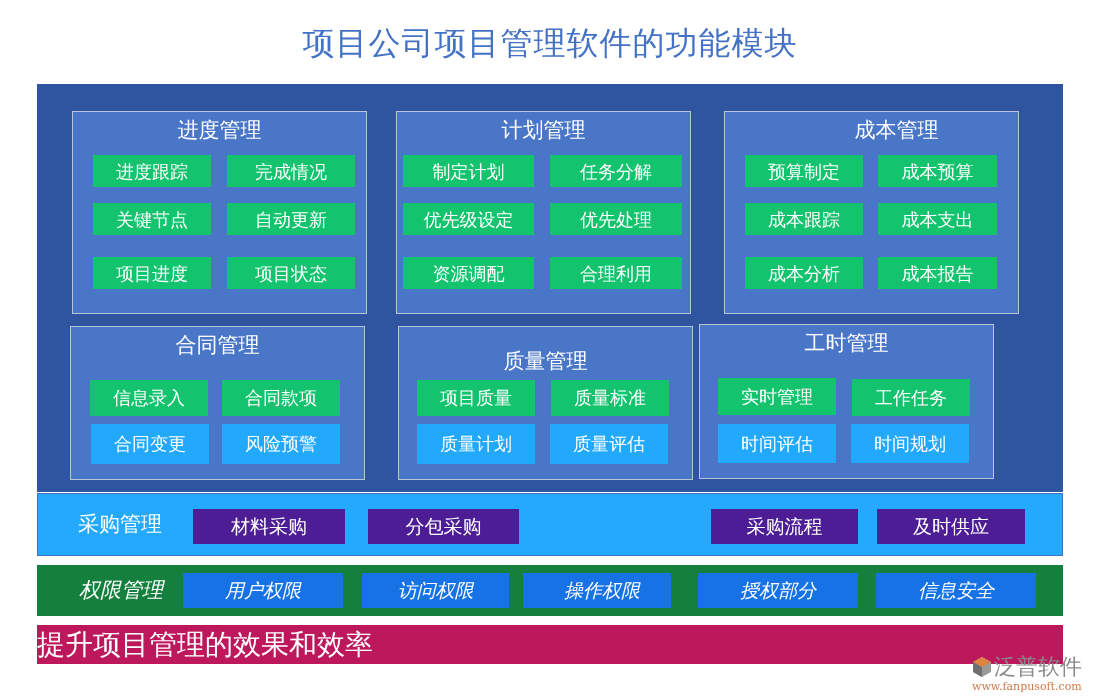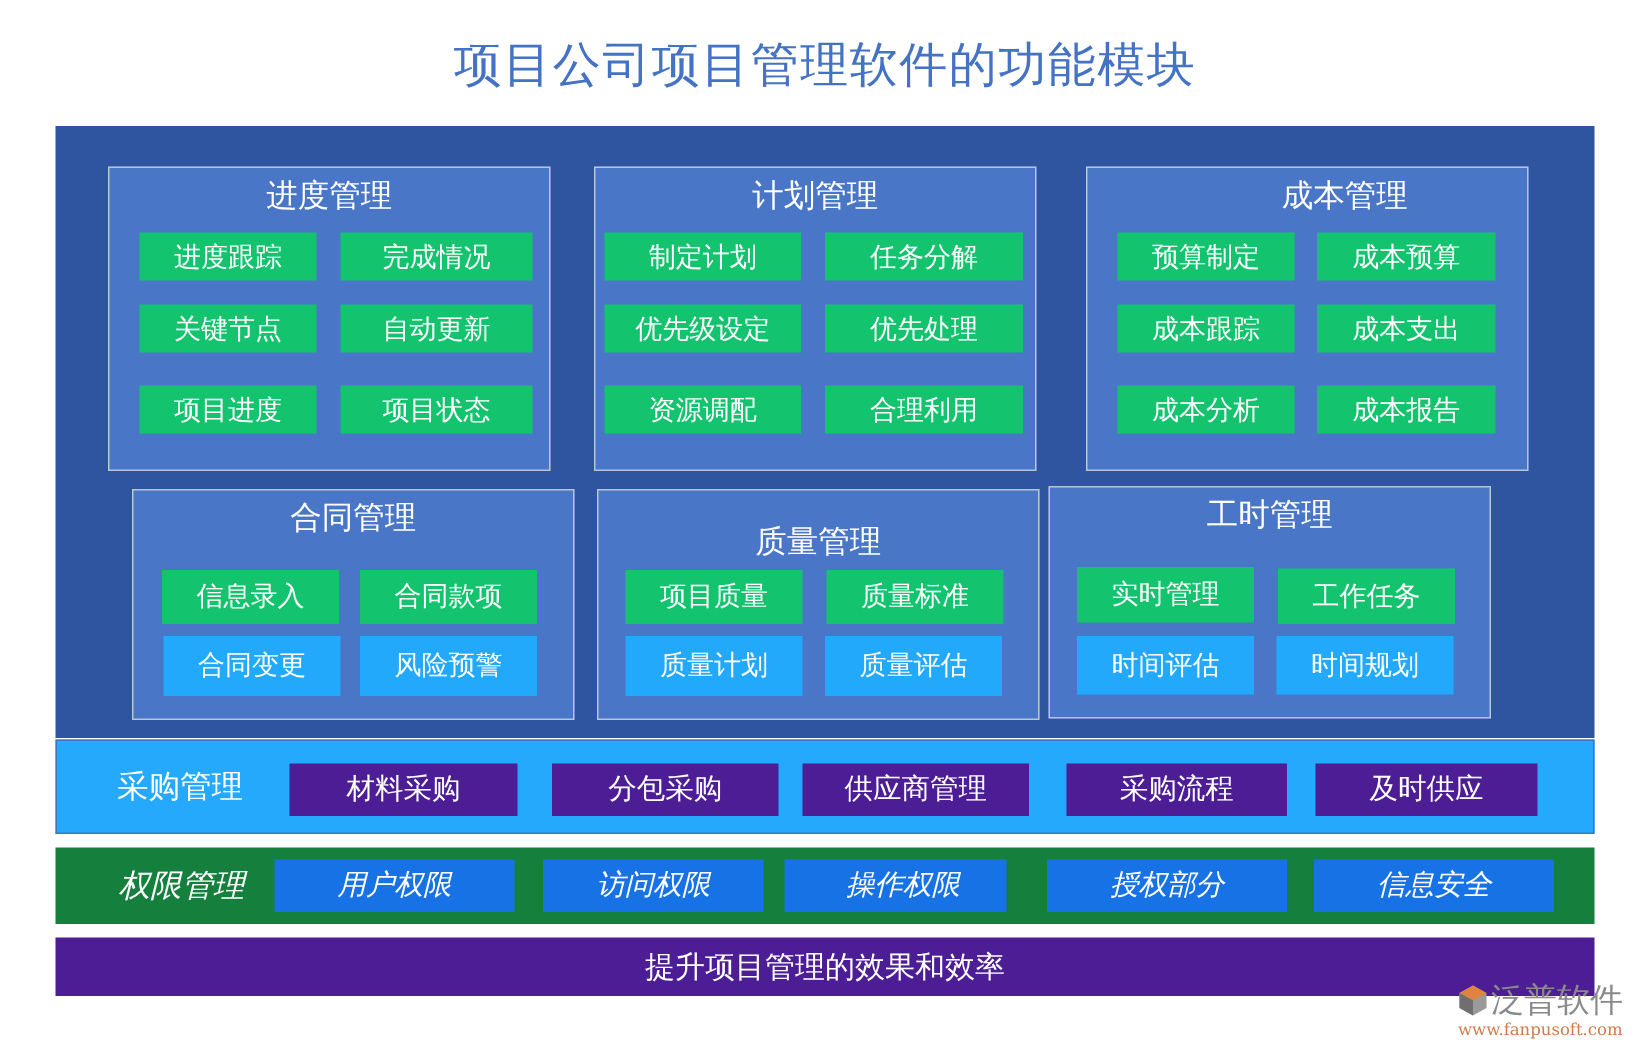--- a/index.html
+++ b/index.html
@@ -9,22 +9,22 @@
            font-size:32px; color:#4472c4; letter-spacing:1px; }
   .main-panel { position:absolute; left:37px; top:84px; width:1026px; height:408px; background:#2f54a0; }
   .module { position:absolute; background:#4a76c8; border:1px solid #b8c4d8; box-sizing:border-box; }
   .module-title { position:absolute; left:0; width:100%; text-align:center; color:#fff; font-size:21px; }
   .chip { position:absolute; color:#fff; font-size:18px; text-align:center; line-height:34px; height:32px; }
   .chip.green { background:#14c36e; }
   .chip.blue { background:#22a9fc; }
   .band { position:absolute; left:37px; width:1026px; box-sizing:border-box; }
   .band-proc { top:493px; height:63px; background:#24a9fd; border:1px solid #3f74c4; }
   .band-perm { top:565px; height:51px; background:#15803d;font-style:italic; }
-  .band-foot { top:625px; height:39px; background:#4c1d95; color:#fff; text-align:center;
-               line-height:39px; font-size:20px; }
+  .band-foot { top:625px; height:39px; background:#be185d; color:#fff; text-align:left;
+               line-height:39px; font-size:28px; }
   .band-label { position:absolute; color:#fff; font-size:21px; }
   .bchip { position:absolute; color:#fff; font-size:19px; text-align:center; }
   .bchip.proc { background:#4c1d95; height:35px; line-height:35px; top:15px; }
   .bchip.perm { background:#1772e6; height:35px; line-height:35px; top:8px; }
   .logo { position:absolute; left:972px; top:656px; width:128px; height:44px; }
   .logo-text { position:absolute; left:22px; top:-4px; font-size:22px; color:#8a8a8a; }
   .logo-url { position:absolute; left:0; top:24px; font-size:11px; color:#d07a4a; }
   .logo-mark { position:absolute; left:0; top:0; width:20px; height:22px; }
 </style>
 </head>
@@ -57,21 +57,21 @@
 <div class="module" style="left:724px;top:111px;width:295px;height:203px;">
   <div class="module-title" style="top:4px;padding-left:25px;">成本管理</div>
   <div class="chip green" style="left:20px;top:43px;width:118px;">预算制定</div>
   <div class="chip green" style="left:153px;top:43px;width:119px;">成本预算</div>
   <div class="chip green" style="left:20px;top:91px;width:118px;">成本跟踪</div>
   <div class="chip green" style="left:153px;top:91px;width:119px;">成本支出</div>
   <div class="chip green" style="left:20px;top:145px;width:118px;">成本分析</div>
   <div class="chip green" style="left:153px;top:145px;width:119px;">成本报告</div>
 </div>
 
-<div class="module" style="left:88px;top:326px;width:295px;height:154px;">
+<div class="module" style="left:70px;top:326px;width:295px;height:154px;">
   <div class="module-title" style="top:4px;">合同管理</div>
   <div class="chip green" style="left:19px;top:53px;width:118px;height:36px;line-height:36px;">信息录入</div>
   <div class="chip green" style="left:151px;top:53px;width:118px;height:36px;line-height:36px;">合同款项</div>
   <div class="chip blue" style="left:20px;top:97px;width:118px;height:40px;line-height:40px;">合同变更</div>
   <div class="chip blue" style="left:151px;top:97px;width:118px;height:40px;line-height:40px;">风险预警</div>
 </div>
 
 <div class="module" style="left:398px;top:326px;width:295px;height:154px;">
   <div class="module-title" style="top:20px;">质量管理</div>
   <div class="chip green" style="left:18px;top:53px;width:118px;height:36px;line-height:36px;">项目质量</div>
@@ -85,21 +85,20 @@
   <div class="chip green" style="left:18px;top:53px;width:118px;height:37px;line-height:37px;">实时管理</div>
   <div class="chip green" style="left:152px;top:54px;width:118px;height:37px;line-height:37px;">工作任务</div>
   <div class="chip blue" style="left:18px;top:99px;width:118px;height:39px;line-height:39px;">时间评估</div>
   <div class="chip blue" style="left:151px;top:99px;width:118px;height:39px;line-height:39px;">时间规划</div>
 </div>
 
 <div class="band band-proc">
   <div class="band-label" style="left:40px;top:16px;">采购管理</div>
   <div class="bchip proc" style="left:155px;width:152px;">材料采购</div>
   <div class="bchip proc" style="left:330px;width:151px;">分包采购</div>
-  <div class="bchip proc" style="left:497px;width:151px;">供应商管理</div>
   <div class="bchip proc" style="left:673px;width:147px;">采购流程</div>
   <div class="bchip proc" style="left:839px;width:148px;">及时供应</div>
 </div>
 
 <div class="band band-perm">
   <div class="band-label" style="left:42px;top:11px;">权限管理</div>
   <div class="bchip perm" style="left:146px;width:160px;">用户权限</div>
   <div class="bchip perm" style="left:325px;width:147px;">访问权限</div>
   <div class="bchip perm" style="left:486px;width:138px;padding-left:10px;">操作权限</div>
   <div class="bchip perm" style="left:661px;width:160px;">授权部分</div>

